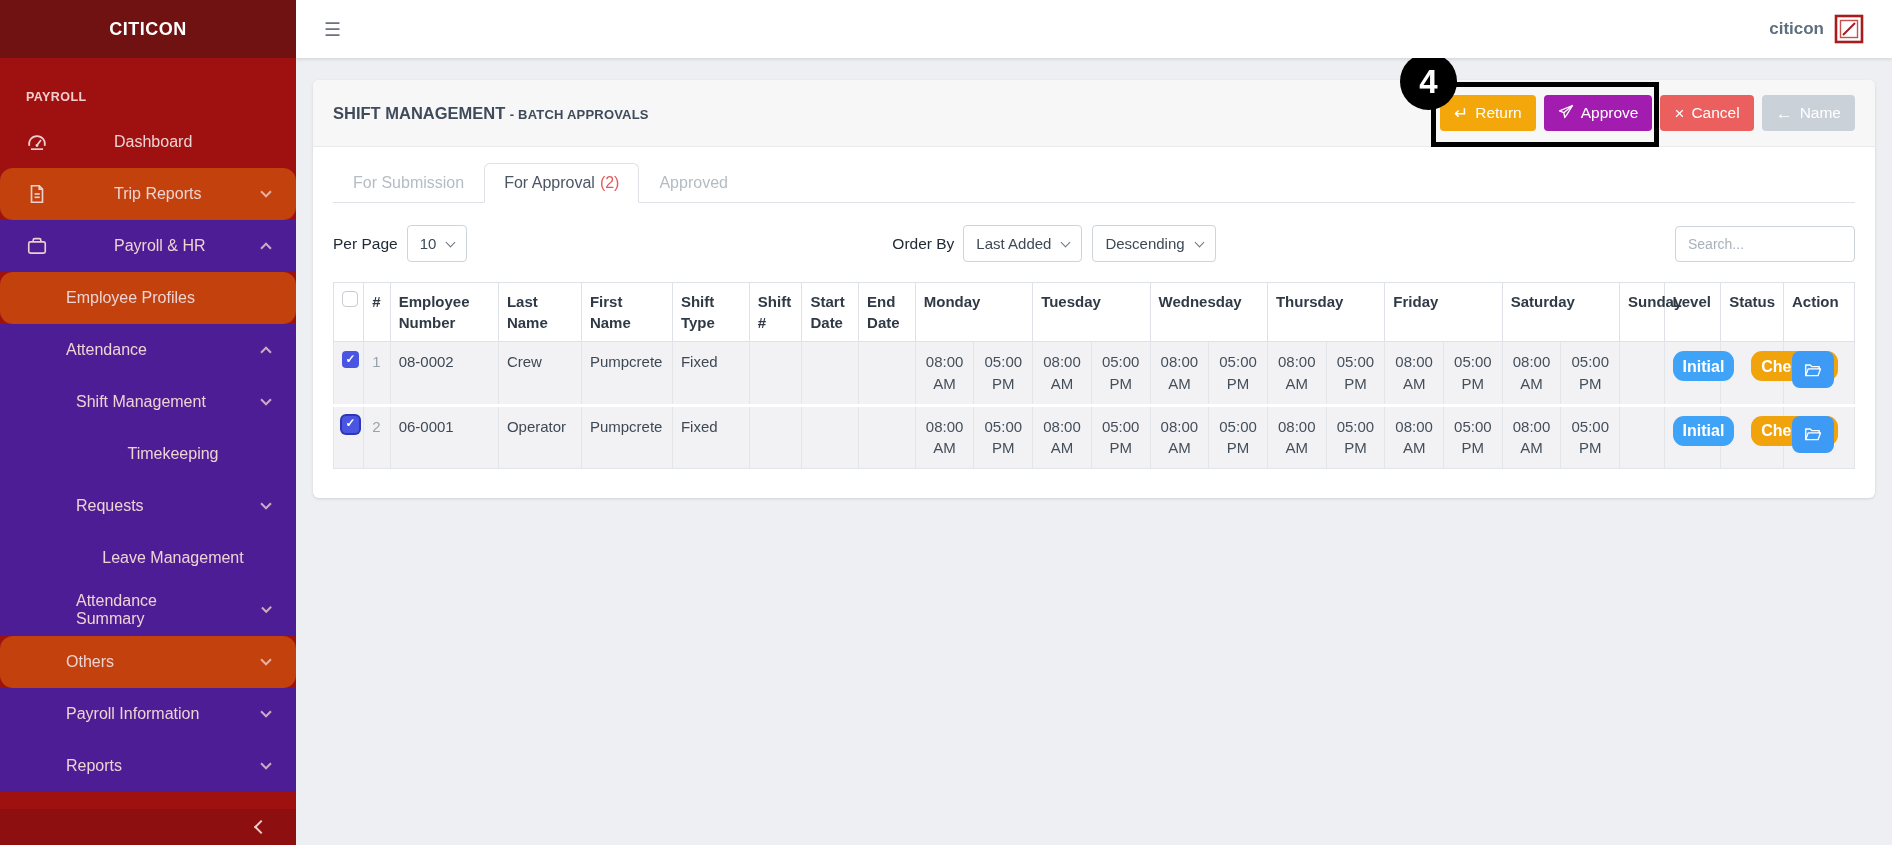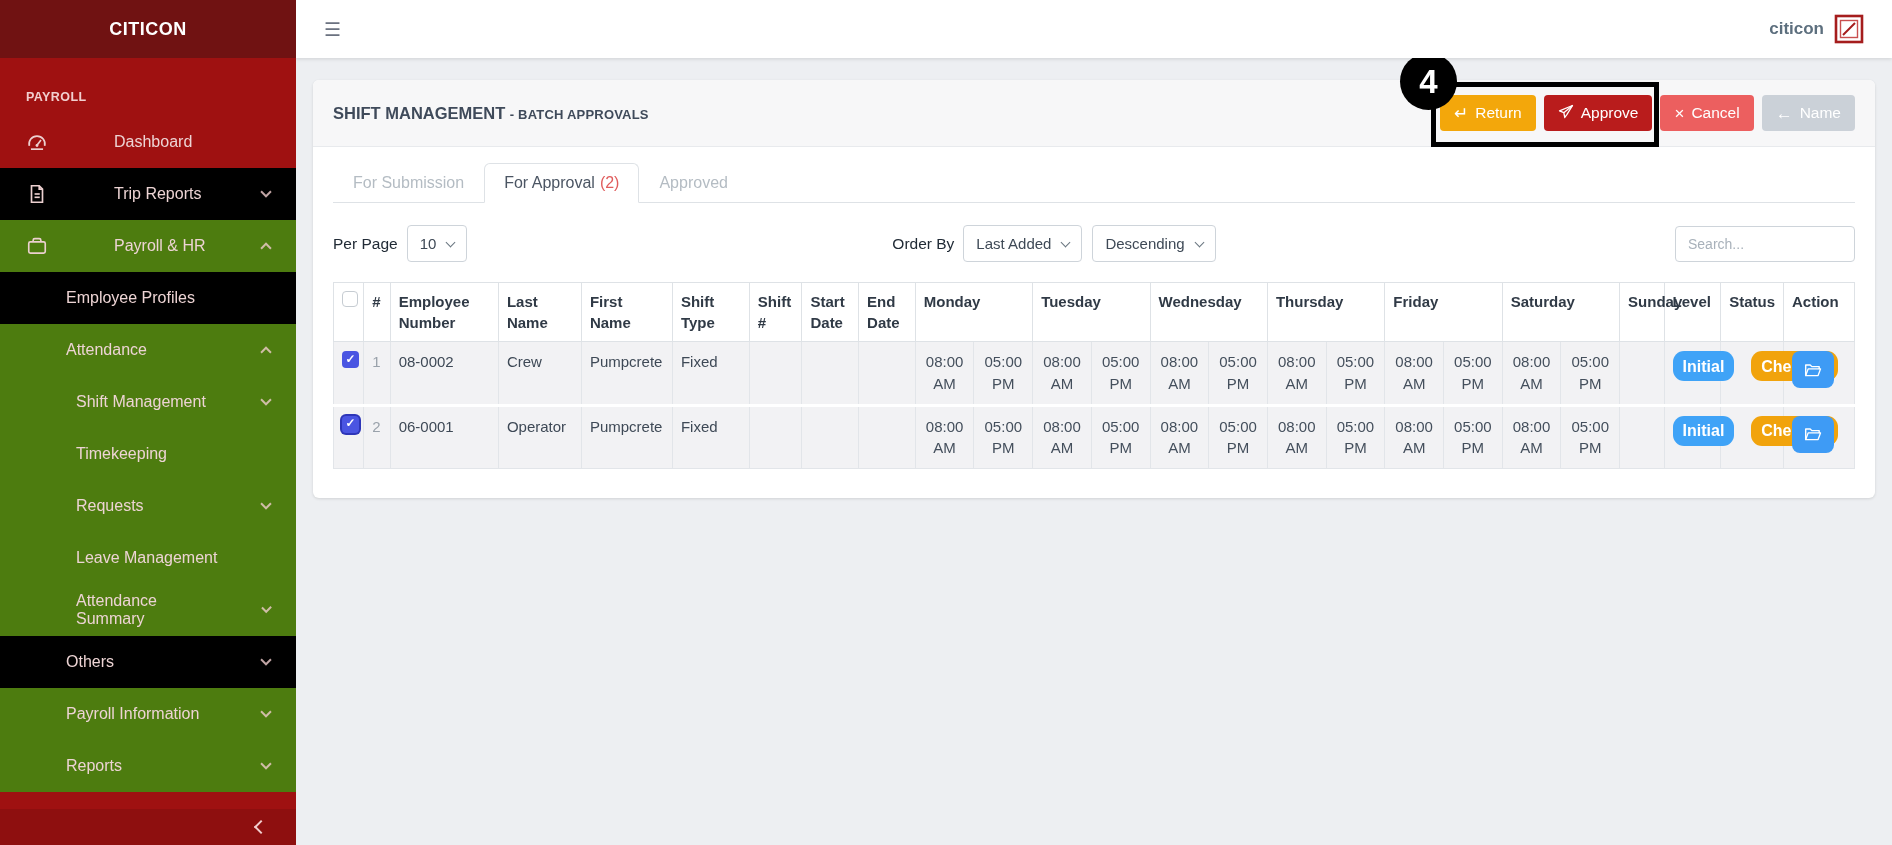--- a/index.html
+++ b/index.html
@@ -5,22 +5,22 @@
   * { box-sizing: border-box; margin: 0; padding: 0; }
   html,body { width:1892px; height:845px; overflow:hidden; }
   body { font-family:"Liberation Sans", sans-serif; background:#EDEFF2; position:relative; }
 
   
   .sidebar { position:absolute; left:0; top:0; width:296px; height:845px; background:#9F1111; z-index:10; }
   .sb-header { height:58px; background:#701212; color:#fff; font-weight:bold; font-size:18px;
                letter-spacing:.5px; display:flex; align-items:center; justify-content:center; }
   .sb-label { margin:32px 0 12px 26px; font-size:12.5px; font-weight:bold; color:#F2CFCF; letter-spacing:.4px; }
   .sb-item { height:52px; display:flex; align-items:center; padding:0 26px; color:#EDD4D4; font-size:16px; cursor:pointer;gap:48px; }
-  .sb-item.bg-dark { background:#4d7c0f; }
-  .sb-item.bg-highlight { background:#000000; }
+  .sb-item.bg-dark { background:#4c1d95;justify-content:center; }
+  .sb-item.bg-highlight { background:#c2410c;border-radius:13px; }
   .sb-icon { width:22px; height:22px; margin-right:18px; display:inline-flex; color:#ECD0D0; flex:0 0 22px; }
   .sb-icon svg { width:22px; height:22px; }
   .lvl2 { padding-left:66px; }
   .lvl3 { padding-left:76px; }
   .chev { display:inline-block; width:8px; height:8px; border-right:2px solid rgba(240,205,205,.8);
           border-bottom:2px solid rgba(240,205,205,.8); margin-left:auto; }
   .chev.down { transform:rotate(45deg); margin-top:-4px; }
   .chev.up { transform:rotate(-135deg); margin-top:4px; }
   .sb-footer { position:absolute; bottom:0; left:0; width:100%; height:36px; background:#8E0F0F;
                display:flex; align-items:center; justify-content:flex-end; padding-right:30px; }
@@ -42,21 +42,21 @@
   .card-header { background:#F7F7F8; border-bottom:1px solid #E8EAED; border-radius:6px 6px 0 0;
                  height:67px; display:flex; align-items:center; padding:0 20px; }
   .card-title { color:#3F4A5A; }
   .card-title .t1 { font-weight:bold; font-size:16.5px; }
   .card-title .t2 { font-weight:bold; font-size:13px; letter-spacing:.2px; }
   .header-actions { margin-left:auto; display:flex; align-items:center; gap:8px; }
   .btn { height:36px; border:none; border-radius:4px; padding:0 14px; color:#fff; font-size:15.5px;
          font-family:inherit; display:inline-flex; align-items:center; gap:7px; cursor:pointer; }
   .btn .gl { font-size:17px; line-height:1; }
   .btn-return { background:#F3A70B; }
-  .btn-approve { background:#b91c1c; }
+  .btn-approve { background:#a21caf; }
   .btn-cancel { background:#EC5F5F; }
   .btn-back { background:#CBD1D8; }
   .anno-group { position:relative; display:flex; gap:8px; }
   .anno-rect { position:absolute; left:-9px; top:-13px; right:-7px; bottom:-16px; border:5px solid #000;
                pointer-events:none; }
   .anno-circle { position:absolute; left:-40px; top:-42px; width:57px; height:57px; border-radius:50%;
                  background:#000; color:#fff; font-weight:bold; font-size:33px; display:flex;
                  align-items:center; justify-content:center; z-index:3; pointer-events:none; }
 
   

